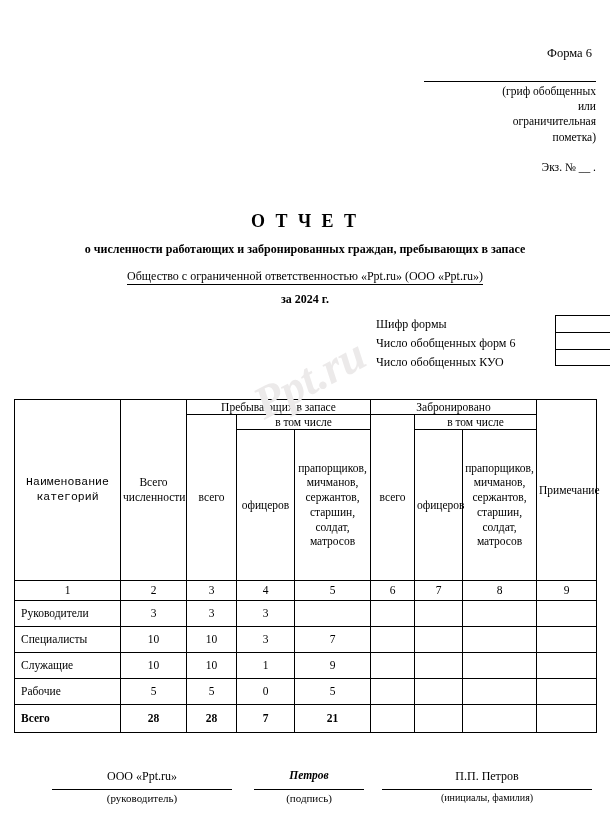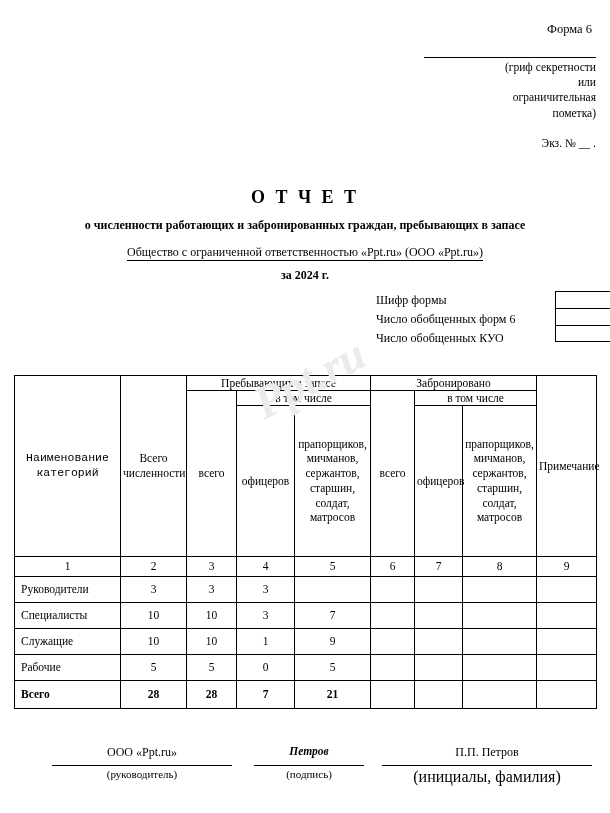--- a/index.html
+++ b/index.html
@@ -23,21 +23,21 @@
     position: absolute;
     left: 14px;
     top: 0;
     width: 582px;
     height: 813px;
   }
   
   .form-no {
     text-align: right;
     font-size: 12.5px;
-    margin-top: 22px;
+    margin-top: 46px;
     padding-right: 4px;
   }
   .secret-block {
     margin-top: 20px;
     margin-left: auto;
     width: 172px;
     text-align: right;
     font-size: 11.5px;
     line-height: 1.32;
   }
@@ -157,21 +157,21 @@
     font-size: 12px;
   }
   .sign .s1 { position: absolute; left: 38px; top: 0; width: 180px; text-align: center; }
   .sign .s2 { position: absolute; left: 240px; top: 0; width: 110px; text-align: center; font-style: italic; font-weight: bold; font-size: 11.5px; }
   .sign .s3 { position: absolute; left: 368px; top: 0; width: 210px; text-align: center; }
   .sign .l1 { position: absolute; left: 38px; top: 20px; width: 180px; border-top: 1px solid #000; }
   .sign .l2 { position: absolute; left: 240px; top: 20px; width: 110px; border-top: 1px solid #000; }
   .sign .l3 { position: absolute; left: 368px; top: 20px; width: 210px; border-top: 1px solid #000; }
   .sign .c1 { position: absolute; left: 38px; top: 23px; width: 180px; text-align: center; font-size: 11px; }
   .sign .c2 { position: absolute; left: 240px; top: 23px; width: 110px; text-align: center; font-size: 11px; }
-  .sign .c3 { position: absolute; left: 368px; top: 23px; width: 210px; text-align: center; font-size: 16px; }
+  .sign .c3 { position: absolute; left: 368px; top: 23px; width: 210px; text-align: center; font-size: 10px; }
   
   .watermark {
     position: absolute;
     left: 250px;
     top: 352px;
     font-size: 46px;
     color: #eceaea;
     font-style: italic;
     font-weight: bold;
     transform: rotate(-28deg);
@@ -182,21 +182,21 @@
 </head>
 <body>
 
 <div class="page">
   <div class="inner">
 
     <div class="form-no">Форма 6</div>
 
     <div class="secret-block">
       <div class="secret-line"></div>
-      <div>(гриф секретности</div>
+      <div>(гриф обобщенных</div>
       <div>или</div>
       <div>ограничительная</div>
       <div>пометка)</div>
       <div class="ekz">Экз. № __ .</div>
     </div>
 
     <div class="title">О Т Ч Е Т</div>
     <div class="subtitle">о численности работающих и забронированных граждан, пребывающих в запасе</div>
     <div class="org"><span class="u">Общество с ограниченной ответственностью «Ppt.ru» (ООО «Ppt.ru»)</span></div>
     <div class="year">за 2024 г.</div>

